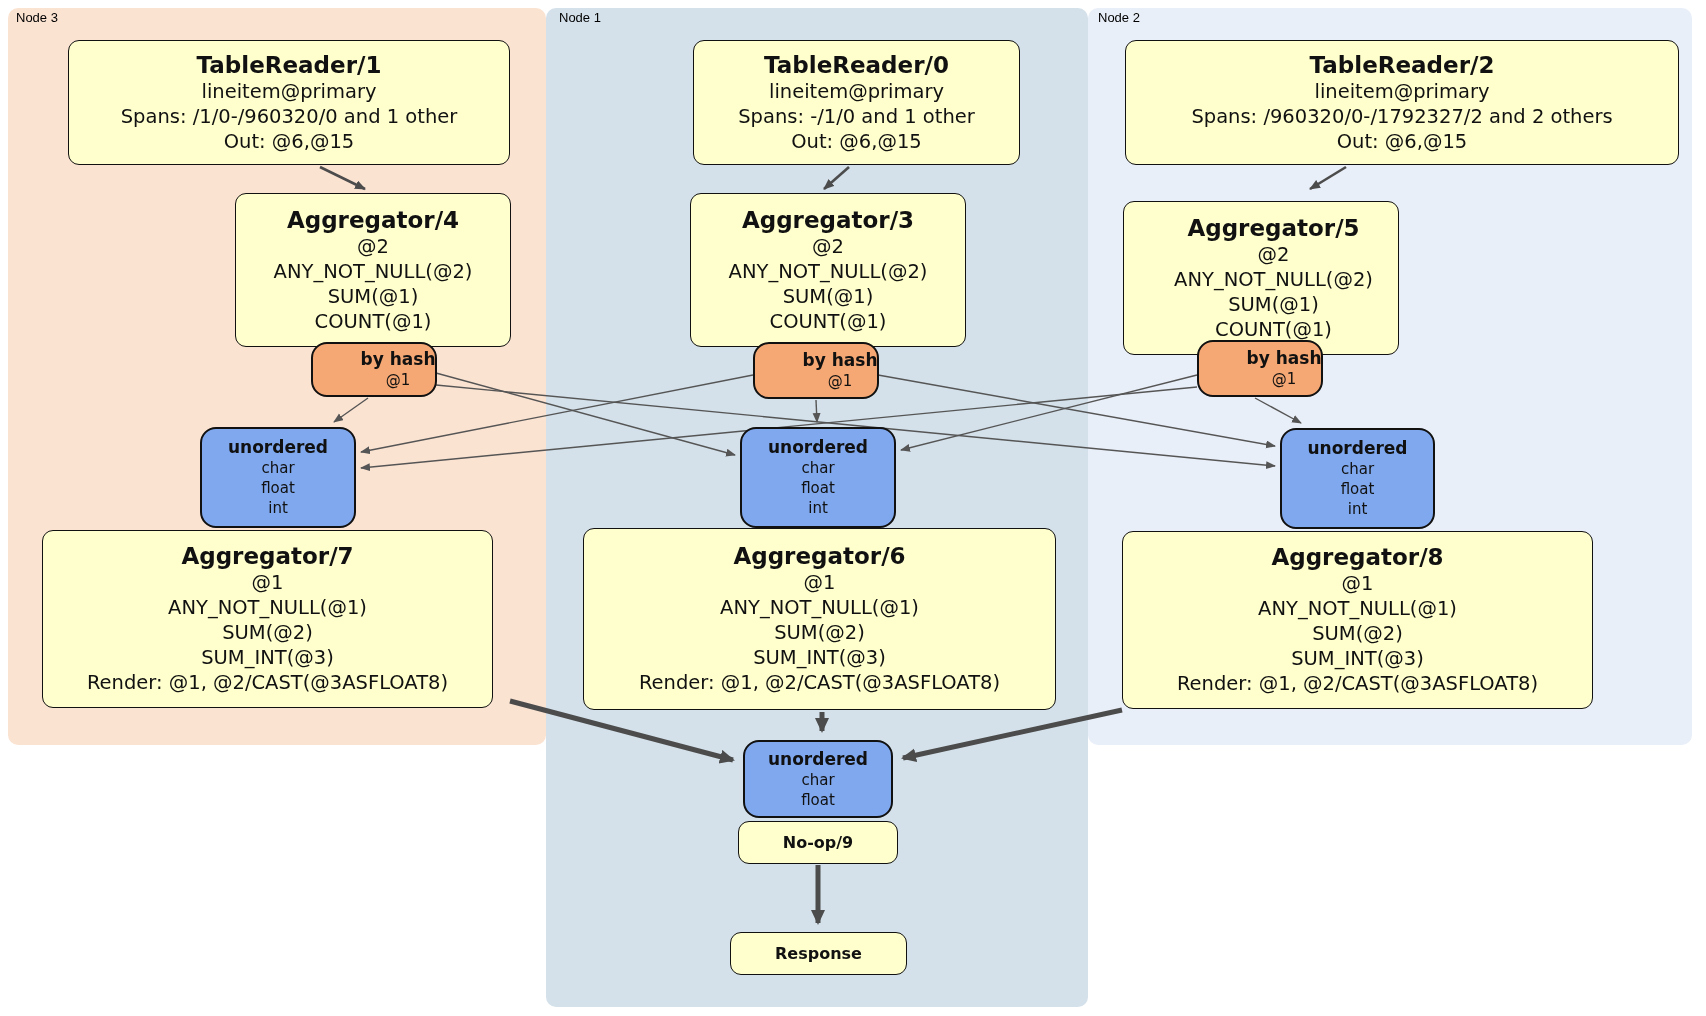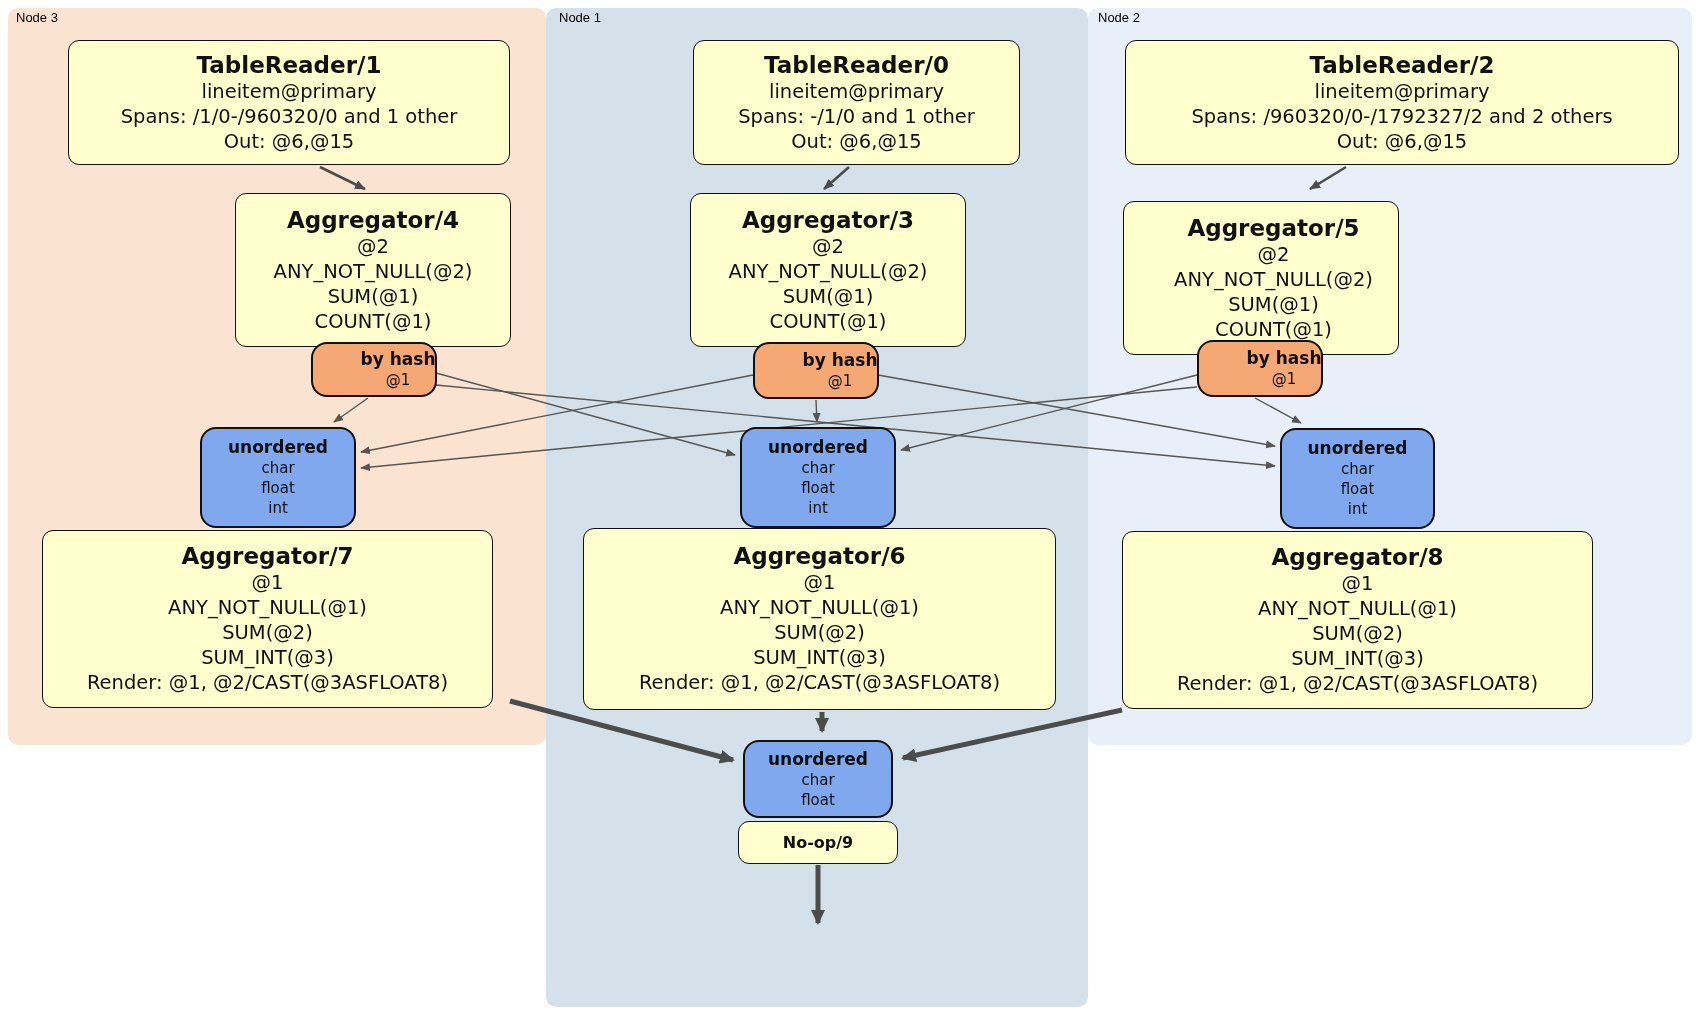--- a/index.html
+++ b/index.html
@@ -160,20 +160,23 @@
     <div class="bline">Render: @1, @2/CAST(@3ASFLOAT8)</div>
   </div>
   <div class="box sync" id="ufinal">
     <div class="stitle">unordered</div>
     <div class="sline">char</div>
     <div class="sline">float</div>
   </div>
   <div class="box proc" id="noop">
     <div class="big">No-op/9</div>
   </div>
+  <div class="box proc" id="resp">
+    <div class="big">Response</div>
+  </div>
 
   <div class="box proc" id="tr2">
     <div class="btitle">TableReader/2</div>
     <div class="bline">lineitem@primary</div>
     <div class="bline">Spans: /960320/0-/1792327/2 and 2 others</div>
     <div class="bline">Out: @6,@15</div>
   </div>
   <div class="box proc" id="agg5">
     <div class="btitle">Aggregator/5</div>
     <div class="bline">@2</div>

